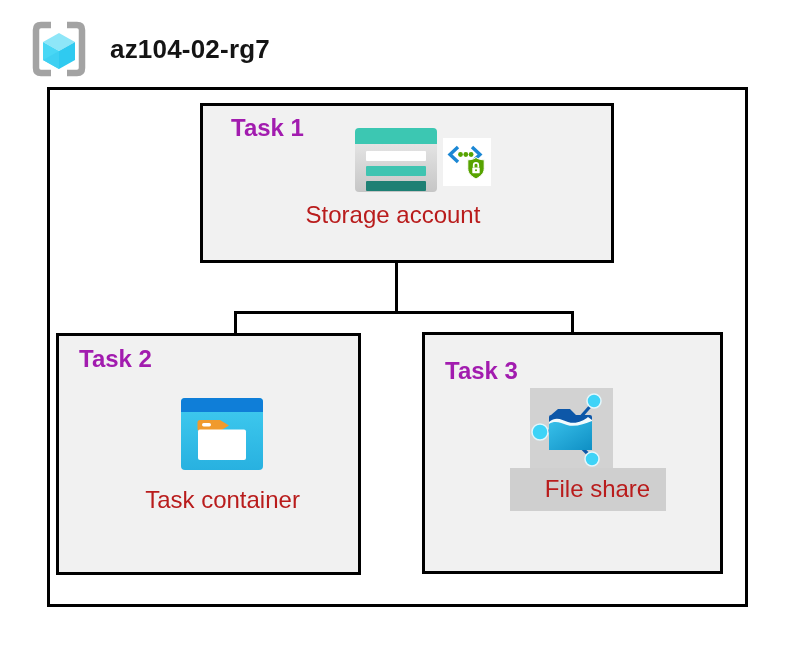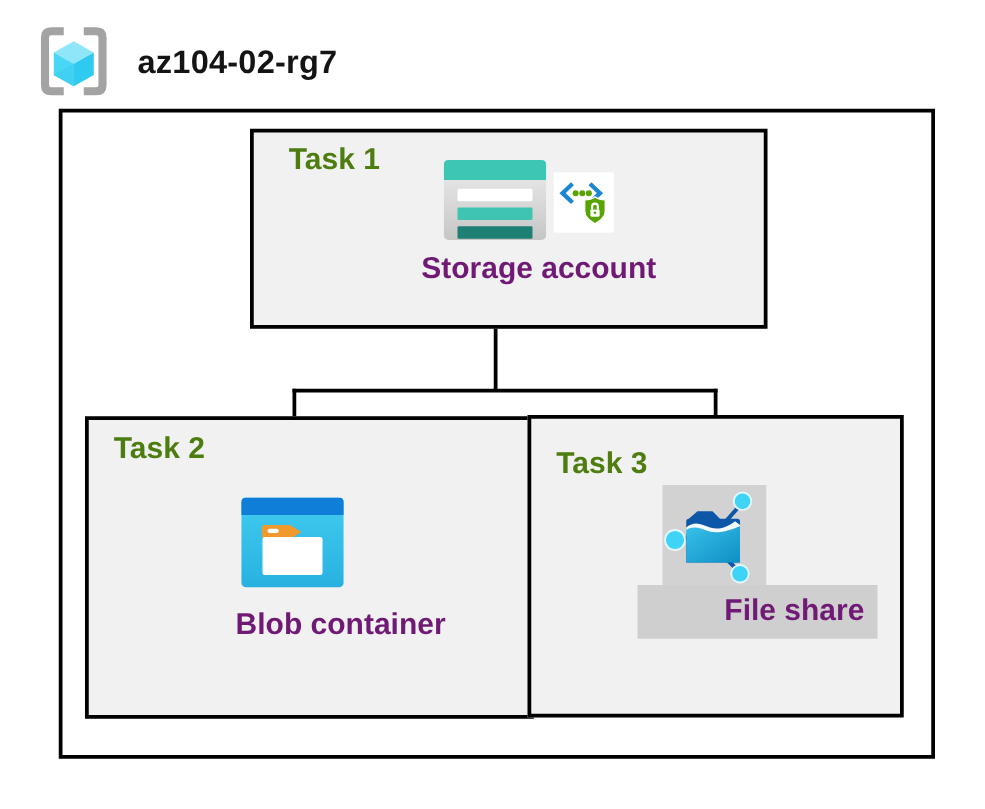--- a/index.html
+++ b/index.html
@@ -9,38 +9,38 @@
   }
   .abs{position:absolute;}
   
   .rg-icon{left:30px;top:20px;width:58px;height:58px;}
   .rg-title{left:110px;top:34px;font-size:26px;font-weight:700;color:#141414;letter-spacing:.2px;}
   
   .outer-box{left:47px;top:87px;width:701px;height:520px;border:3px solid #000;background:#fff;box-sizing:border-box;}
   
   .task-box{background:#f1f1f1;border:3px solid #000;box-sizing:border-box;}
   .task1{left:200px;top:103px;width:414px;height:160px;}
-  .task2{left:68px;top:333px;width:359px;height:242px;}
+  .task2{left:56px;top:333px;width:305px;height:242px;}
   .task3{left:422px;top:332px;width:301px;height:242px;}
-  .task-label{position:absolute;font-size:24px;font-weight:700;color:#4d7c0f;}
+  .task-label{position:absolute;font-size:24px;font-weight:700;color:#a21caf;}
   .t1-label{left:28px;top:8px;}
   .t2-label{left:20px;top:9px;}
   .t3-label{left:20px;top:22px;}
-  .item-label{position:absolute;font-size:24px;font-weight:700;color:#701a75;padding-left:38px;}
+  .item-label{position:absolute;font-size:24px;font-weight:400;color:#b91c1c;}
   
   .storage-icon{left:152px;top:22px;width:82px;height:64px;}
   .sas-icon{left:240px;top:32px;width:48px;height:48px;background:#fff;}
   .storage-label{left:0;top:95px;width:380px;text-align:center;}
   
   .blob-icon{left:122px;top:62px;width:82px;height:72px;}
   .blob-label{left:14px;top:150px;width:299px;text-align:center;}
   
   .fs-icon-bg{left:105px;top:53px;width:83px;height:80px;background:#d2d2d2;}
   .fs-icon{left:0;top:0;width:83px;height:80px;overflow:visible;}
-  .fs-label-bg{left:85px;top:133px;width:192px;height:43px;background:#cfcfcf;}
+  .fs-label-bg{left:85px;top:133px;width:156px;height:43px;background:#cfcfcf;}
   .fs-label{left:0;top:7px;width:175px;text-align:center;}
   
   .line{position:absolute;background:#000;}
   .conn-stem{left:395px;top:237px;width:3px;height:76px;}
   .conn-cross{left:234px;top:311px;width:340px;height:3px;}
   .conn-left{left:234px;top:311px;width:3px;height:78px;}
   .conn-right{left:571px;top:311px;width:3px;height:77px;}
 </style>
 </head>
 <body>
@@ -105,21 +105,21 @@
           <stop offset="1" stop-color="#28b1e0"></stop>
       </linearGradient>
     </defs>
     <rect x="0" y="0" width="82" height="72" rx="4" fill="url(#bgrad)"></rect>
     <path d="M0 4 Q0 0 4 0 H78 Q82 0 82 4 V14 H0 Z" fill="#0f7ed8"></path>
     <path d="M19 22 a2.5 2.5 0 0 0 -2.5 2.5 v6 a2.5 2.5 0 0 0 2.5 2.5 h20 l9 -5.5 -9 -5.5 z" fill="#f09a2d"></path>
     <rect x="21" y="25" width="9" height="3.4" rx="1.7" fill="#ffffff"></rect>
     <rect x="17" y="31.5" width="48" height="30.5" rx="2" fill="#ffffff"></rect>
   </svg>
 
-  <div class="item-label blob-label">Blob container</div>
+  <div class="item-label blob-label">Task container</div>
 </div>
 
 <div class="abs task-box task3">
   <div class="task-label t3-label">Task 3</div>
 
   <div class="abs fs-icon-bg">
     <svg class="abs fs-icon" viewBox="0 0 83 80">
       <defs>
         <linearGradient id="fsgrad" x1="0" y1="0" x2="1" y2="1">
           <stop offset="0" stop-color="#38c0ea"></stop>

